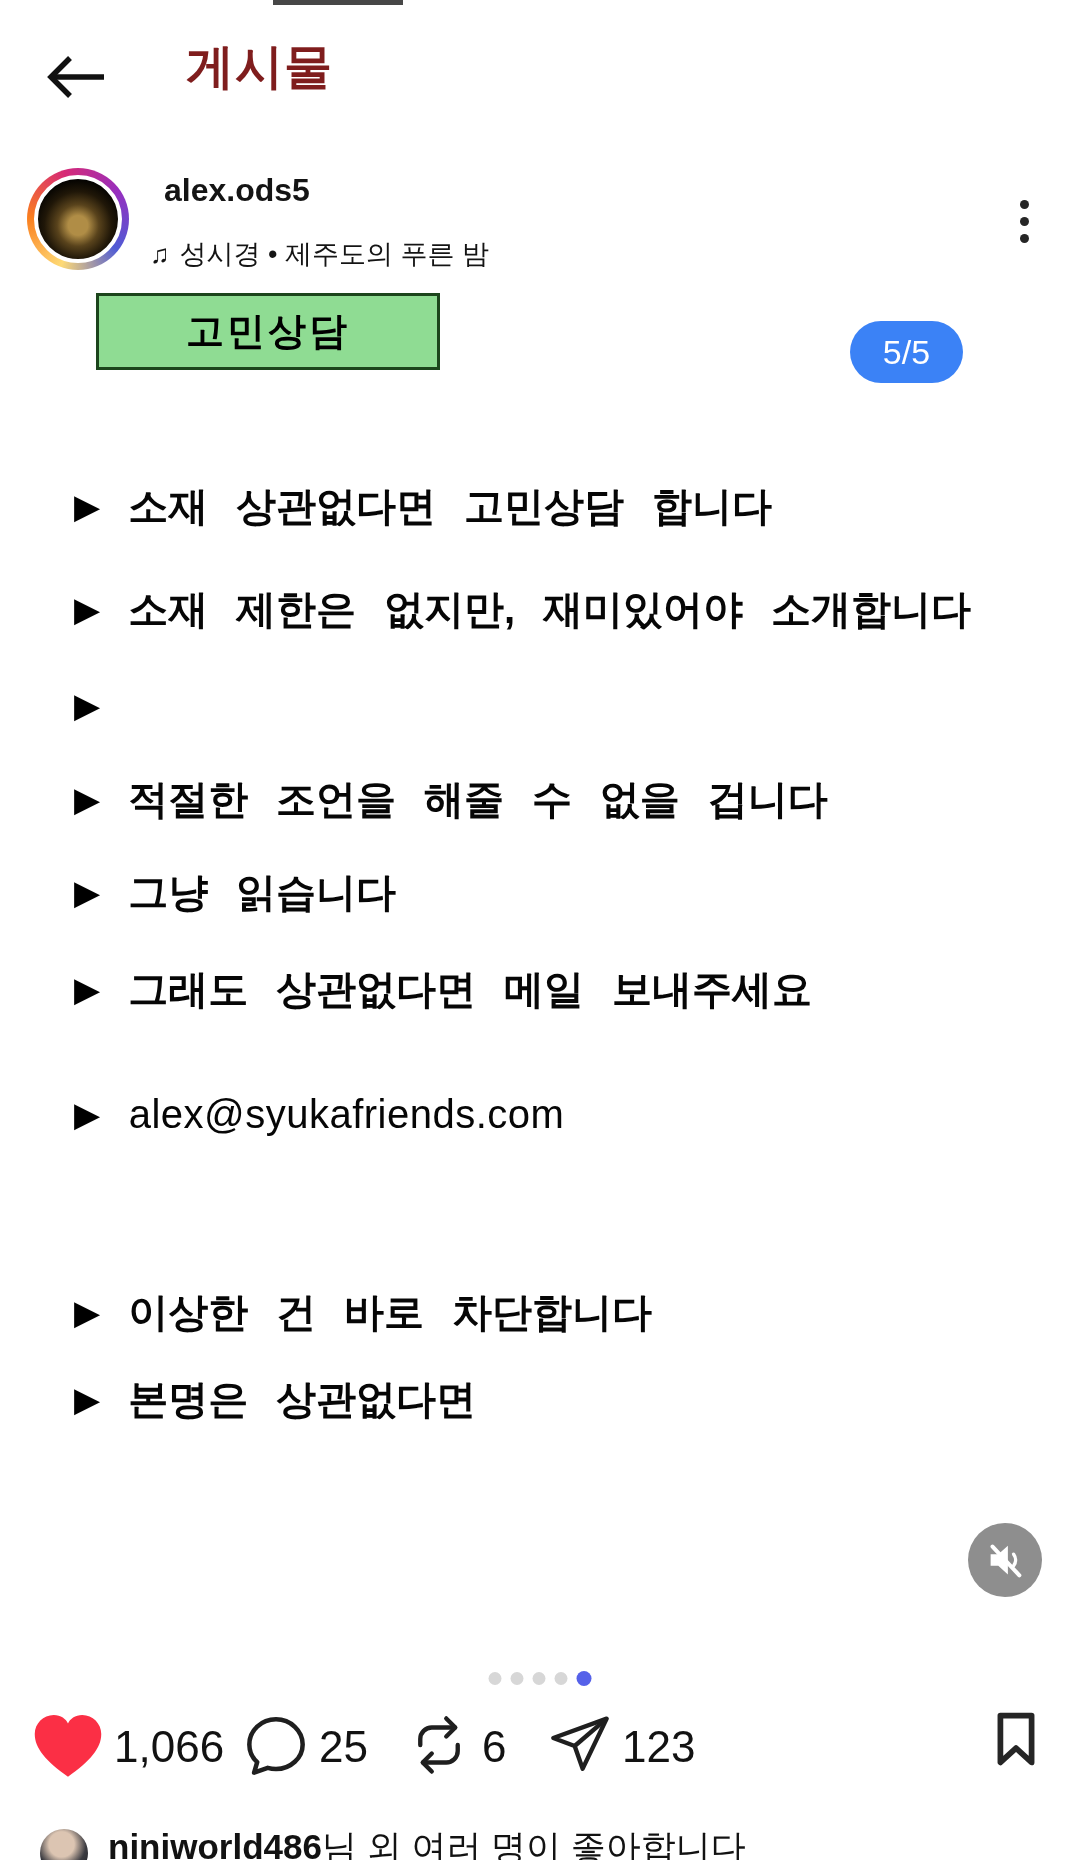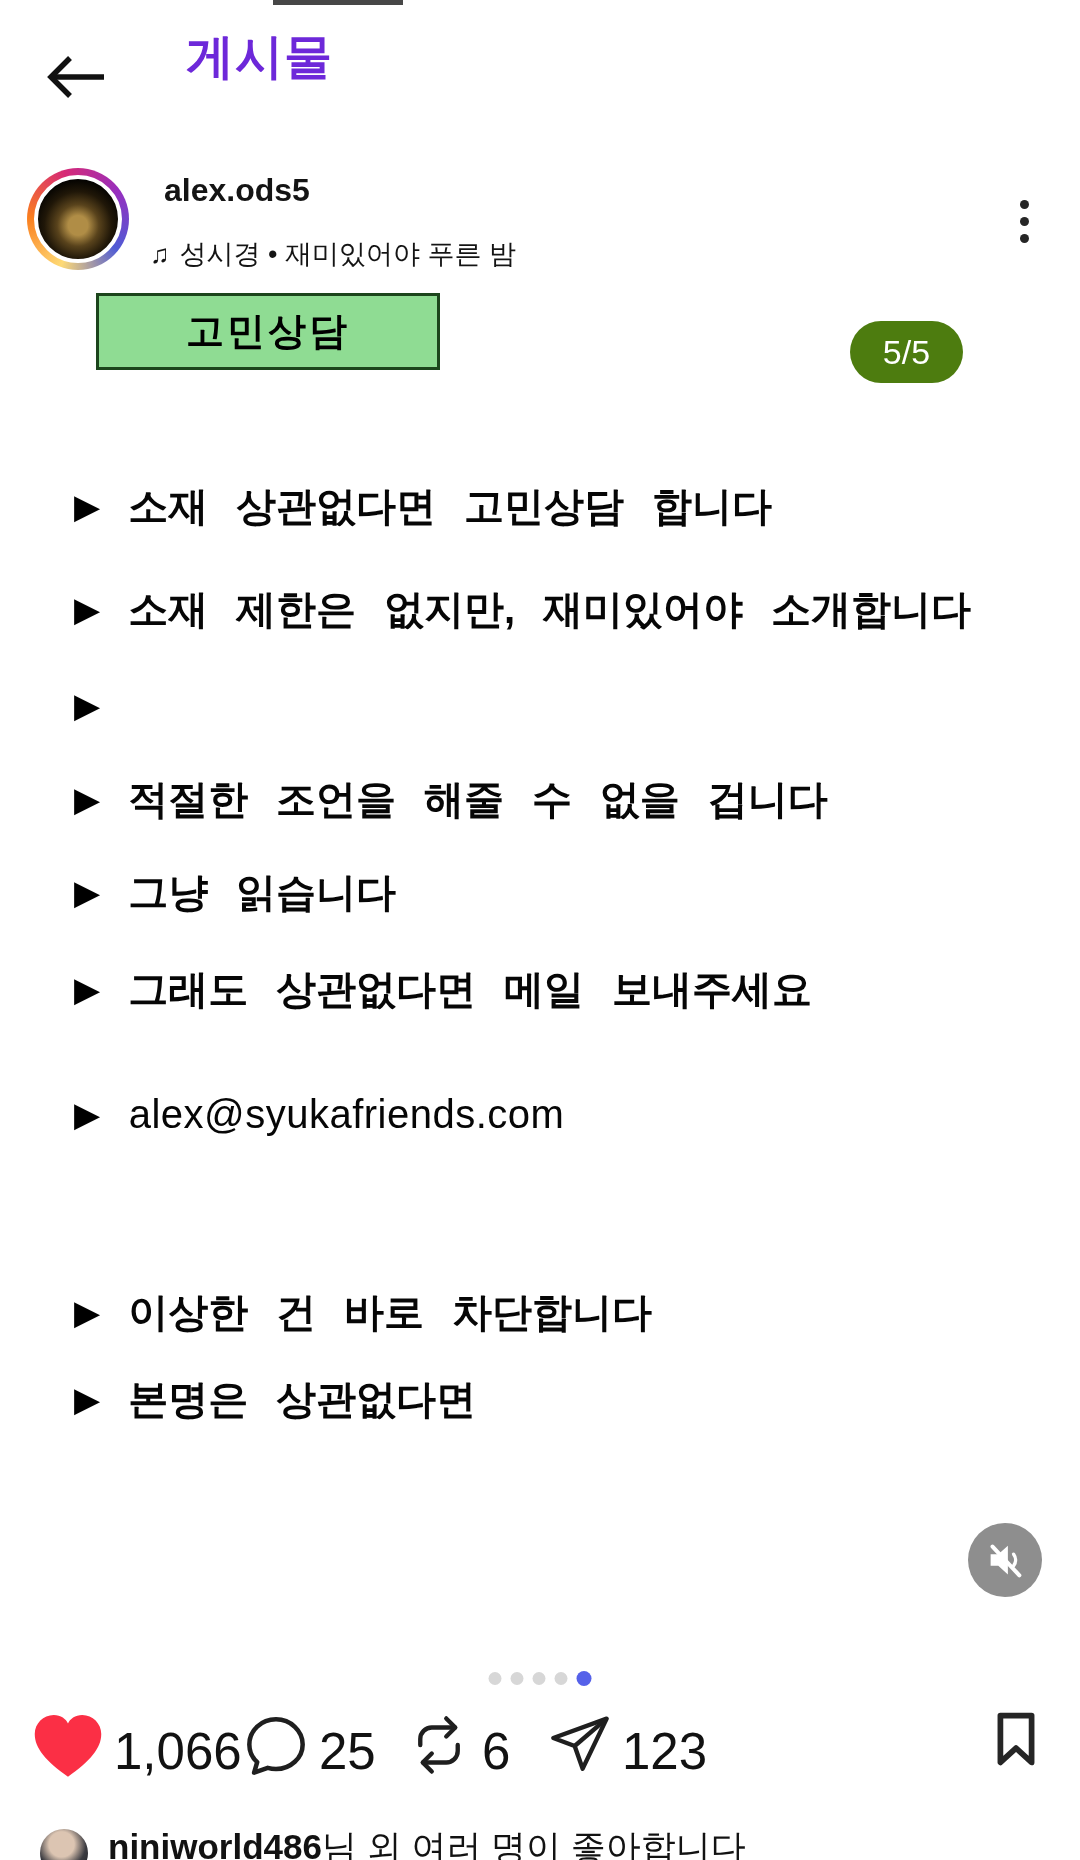--- a/index.html
+++ b/index.html
@@ -7,21 +7,21 @@
   .screen{
     position:relative;width:1080px;height:1860px;margin:0 auto;
     background:#ffffff;overflow:hidden;
     font-family:"Liberation Sans","DejaVu Sans",sans-serif;color:#111;
   }
   
   .top-partial{position:absolute;left:273px;top:0;width:130px;height:5px;background:#474747;}
 
   
   .back-btn{position:absolute;left:44px;top:50px;width:64px;height:54px;cursor:pointer;}
-  .page-title{position:absolute;left:186px;top:25px;font-size:48px;font-weight:700;color:#6d28d9;letter-spacing:1px;}
+  .page-title{position:absolute;left:186px;top:35px;font-size:48px;font-weight:700;color:#7f1d1d;letter-spacing:1px;}
 
   
   .avatar-ring{
     position:absolute;left:27px;top:168px;width:102px;height:102px;border-radius:50%;
     background:conic-gradient(from 200deg,#feda75,#fa7e1e,#d62976,#962fbf,#4f5bd5,#feda75);
     display:flex;align-items:center;justify-content:center;
   }
   .avatar-inner{
     width:88px;height:88px;border-radius:50%;border:4px solid #fff;
     background:radial-gradient(circle at 50% 58%,#b08d46 0 16%,#59431c 34%,#201708 55%,#000 78%);
@@ -35,41 +35,41 @@
   
   .media{position:absolute;left:0;top:270px;width:1080px;height:1380px;background:#fff;}
   .tag-box{
     position:absolute;left:96px;top:23px;width:344px;height:77px;
     background:#8fdc93;border:3px solid #1c451c;
     display:flex;align-items:center;justify-content:center;
     font-size:38px;font-weight:700;color:#000000;letter-spacing:3px;
   }
   .page-badge{
     position:absolute;left:850px;top:51px;width:113px;height:62px;border-radius:31px;
-    background:#4d7c0f;color:#fff;font-size:34px;display:flex;align-items:center;justify-content:center;
+    background:#3b82f6;color:#fff;font-size:34px;display:flex;align-items:center;justify-content:center;
   }
   .bullet-row{
     position:absolute;left:74px;display:flex;align-items:flex-start;gap:28px;
     font-size:40px;font-weight:700;color:#060606;line-height:52px;word-spacing:0.42em;white-space:nowrap;
   }
   .bullet-row .tri{font-size:34px;line-height:52px;color:#000;}
   .bullet-row.email-line{font-weight:400;word-spacing:0.06em;letter-spacing:0.5px;}
   .mute-btn{
     position:absolute;left:968px;top:1253px;width:74px;height:74px;border-radius:50%;
     background:#8e8e8e;display:flex;align-items:center;justify-content:center;cursor:pointer;
   }
 
   
   .dots{position:absolute;left:50%;top:1671px;transform:translateX(-50%);display:flex;align-items:center;gap:9px;}
   .dots i{width:13px;height:13px;border-radius:50%;background:#d7d7d7;}
   .dots i.active{width:15px;height:15px;background:#5561e9;}
 
   
   .icon-btn{position:absolute;cursor:pointer;}
-  .count{position:absolute;top:1722px;font-size:51px;font-weight:500;color:#121212;cursor:pointer;}
+  .count{position:absolute;top:1722px;font-size:44px;font-weight:500;color:#121212;cursor:pointer;}
 
   
   .liked-avatar{
     position:absolute;left:40px;top:1829px;width:48px;height:48px;border-radius:50%;
     background:radial-gradient(circle at 45% 32%,#dcc5b2 0 30%,#3a3a40 58%,#17171c 100%);
     cursor:pointer;
   }
   .liked-text{position:absolute;left:108px;top:1824px;font-size:35px;color:#121212;white-space:nowrap;cursor:pointer;}
   .liked-text b{font-weight:700;}
   svg{display:block;}
@@ -90,21 +90,21 @@
     </span>
   </div>
   <div class="page-title">게시물</div>
 
   <div class="avatar-ring">
     <div class="avatar-inner"></div>
   </div>
   <div class="username">alex.ods5</div>
   <div class="music-row">
     <span class="music-note">♫</span>
-    <span>성시경 • 재미있어야 푸른 밤</span>
+    <span>성시경 • 제주도의 푸른 밤</span>
   </div>
   <div class="menu-dots">
     <i></i>
     <i></i>
     <i></i>
   </div>
 
   <div class="media">
     <div class="tag-box">고민상담</div>
     <div class="page-badge">5/5</div>

